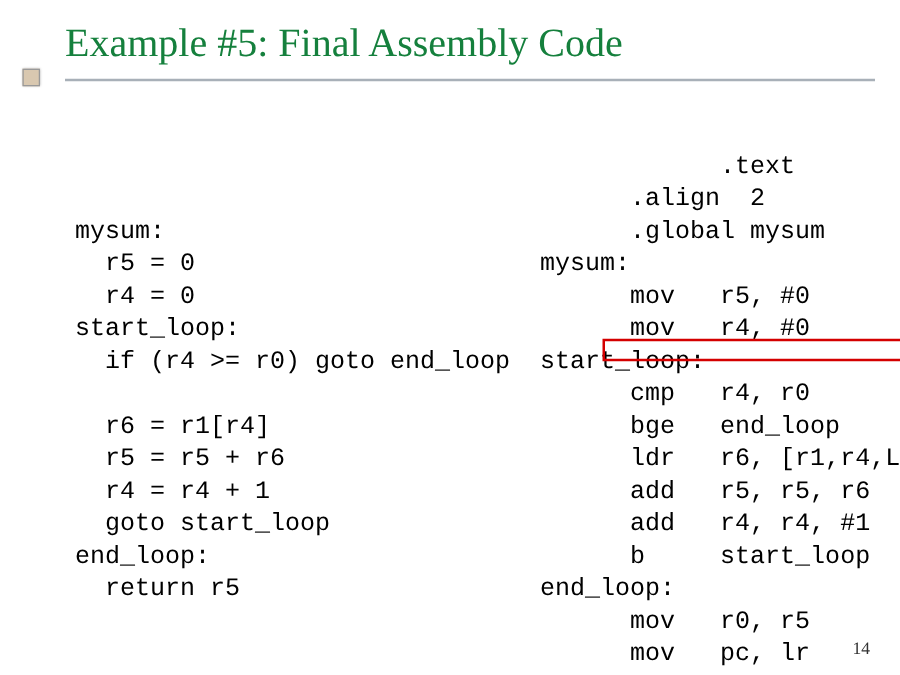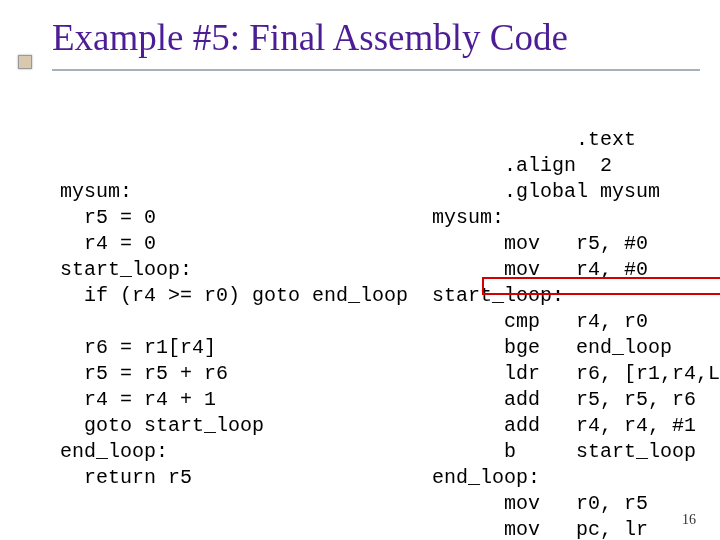--- a/index.html
+++ b/index.html
@@ -20,22 +20,22 @@
     position: absolute;
     left: 18px;
     top: 55px;
     width: 14px;
     height: 14px;
     border: 1px solid #999;
     background: #d9c8b0;
     box-shadow: 0 0 2px #aaa;
   }
   .title-text {
-    font-size: 37px;
-    color: #4c1d95;
+    font-size: 32px;
+    color: #15803d;
     margin-left: 22px;
   }
   .title-underline {
     margin-top: 10px;
     height: 2px;
     background: #a8b0b8;
     margin-left: 22px;
     margin-right: 20px;
   }
   .content {
@@ -109,13 +109,13 @@
       add   r4, r4, #1
       b     start_loop
 end_loop:
       mov   r0, r5
       mov   pc, lr</span>
       <div class="redbox" id="redbox" style="top: 176px; left: 50px; width: 262px; height: 18px;"></div>
     </div>
   </div>
 </div>
 
-<div class="pagenum">16</div>
+<div class="pagenum">14</div>
 
 </body></html>

